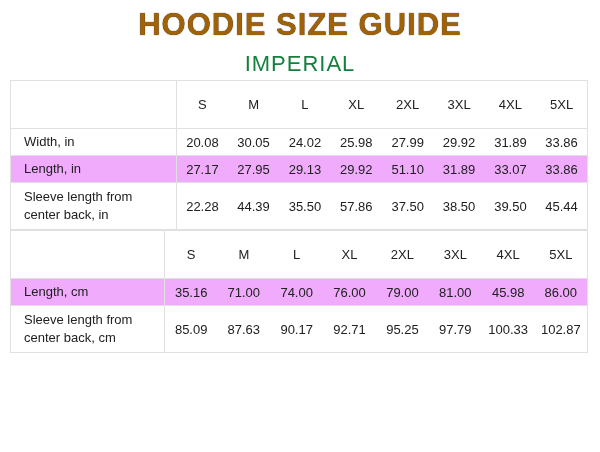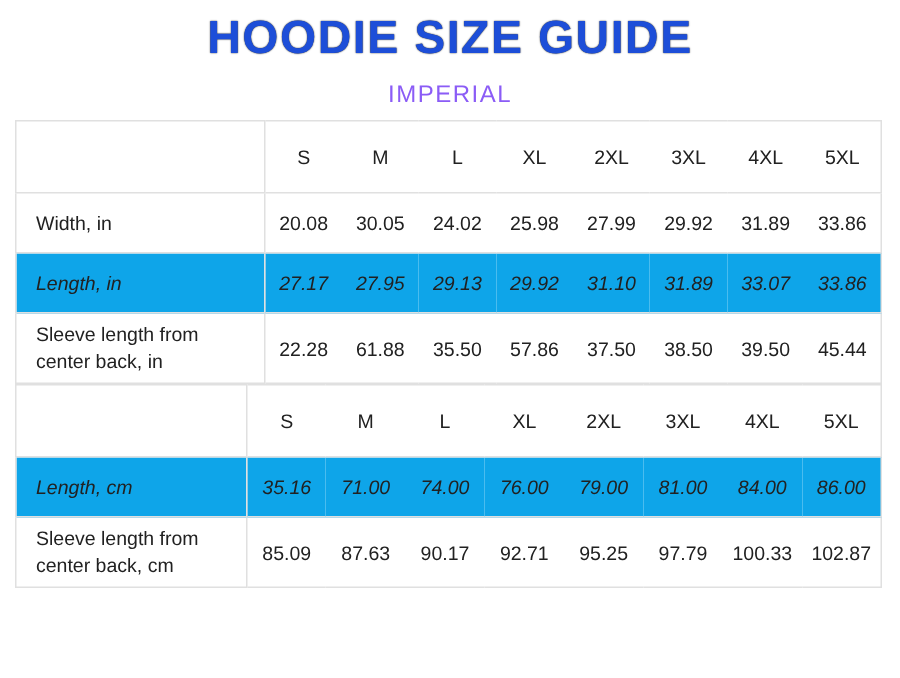--- a/index.html
+++ b/index.html
@@ -14,47 +14,47 @@
     font-family: "Liberation Sans", sans-serif;
     color: #212121;
   }
   .main-title {
     margin: 6px 0 0 0;
     text-align: center;
     font-size: 31px;
     line-height: 38px;
     font-weight: bold;
     letter-spacing: 1px;
-    color: #1d4ed8;
+    color: #a16207;
     text-shadow: 0 0 1px #000;
     text-transform: uppercase;
   }
   .section-title {
     margin: 7px 0 3px 0;
     text-align: center;
-    font-size: 16px;
+    font-size: 22px;
     line-height: 26px;
     font-weight: 400;
     letter-spacing: 1px;
-    color: #8b5cf6;
+    color: #15803d;
   }
   table.size-table {
     border-collapse: collapse;
     table-layout: fixed;
     width: 578px;
     margin-left: 10px;
     border: 1px solid #e0e0e0;
     font-size: 13px;
     color: #212121;
   }
   table.size-table thead tr { height: 48px; }
-  table.size-table tbody tr { height: 40px; }
+  table.size-table tbody tr { height: 27px; }
   table.size-table tbody tr:last-child { height: 47px; }
   table.size-table tbody tr { border-top: 1px solid #e0e0e0; }
-  table.size-table tbody tr.striped { background: #0ea5e9; font-style: italic; }
+  table.size-table tbody tr.striped { background: #f0abfc; }
   table.size-table th,
   table.size-table td {
     font-weight: 400;
     text-align: center;
     vertical-align: middle;
     padding: 0;
   }
   table.size-table .label-cell {
     text-align: left;
     padding-left: 13px;
@@ -99,29 +99,29 @@
             <td>29.92</td>
             <td>31.89</td>
             <td>33.86</td>
           </tr>
           <tr class="striped">
             <td class="label-cell">Length, in</td>
             <td>27.17</td>
             <td>27.95</td>
             <td>29.13</td>
             <td>29.92</td>
-            <td>31.10</td>
+            <td>51.10</td>
             <td>31.89</td>
             <td>33.07</td>
             <td>33.86</td>
           </tr>
           <tr>
             <td class="label-cell">Sleeve length from center back, in</td>
             <td>22.28</td>
-            <td>61.88</td>
+            <td>44.39</td>
             <td>35.50</td>
             <td>57.86</td>
             <td>37.50</td>
             <td>38.50</td>
             <td>39.50</td>
             <td>45.44</td>
           </tr>
         </tbody>
       </table>
   </section>
@@ -143,21 +143,21 @@
         </thead>
         <tbody>
           <tr class="striped">
             <td class="label-cell">Length, cm</td>
             <td>35.16</td>
             <td>71.00</td>
             <td>74.00</td>
             <td>76.00</td>
             <td>79.00</td>
             <td>81.00</td>
-            <td>84.00</td>
+            <td>45.98</td>
             <td>86.00</td>
           </tr>
           <tr>
             <td class="label-cell">Sleeve length from center back, cm</td>
             <td>85.09</td>
             <td>87.63</td>
             <td>90.17</td>
             <td>92.71</td>
             <td>95.25</td>
             <td>97.79</td>

